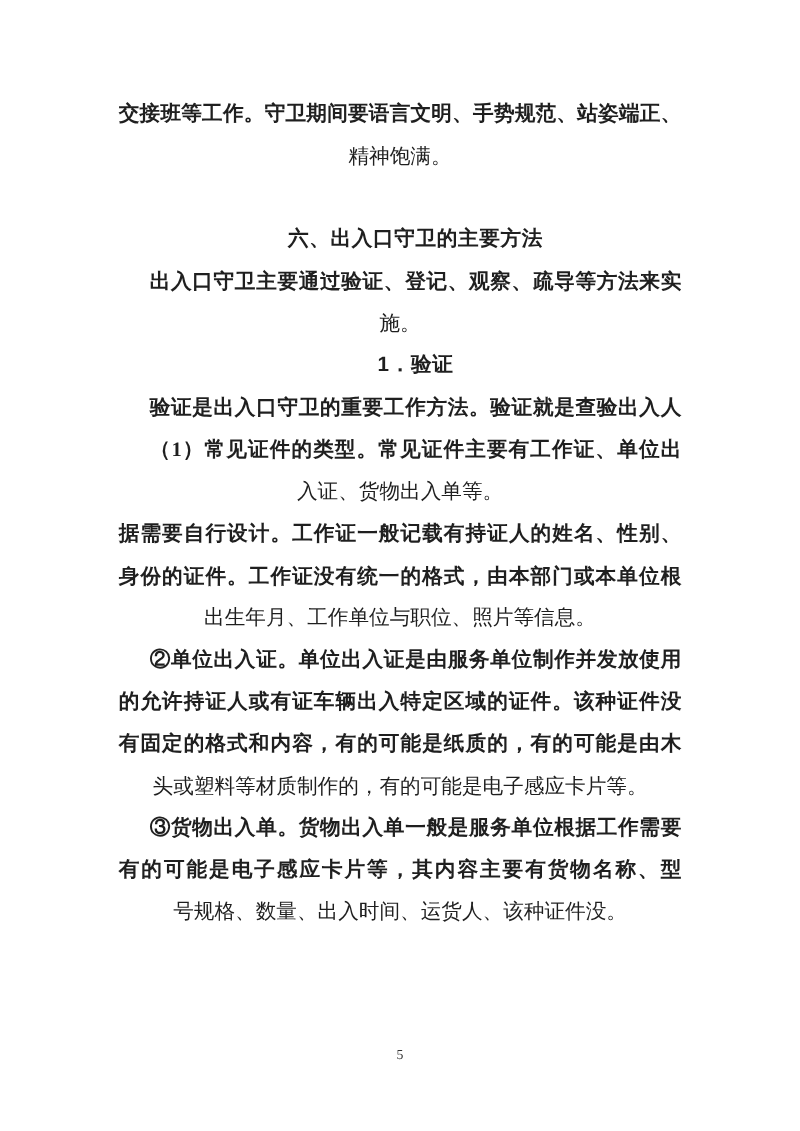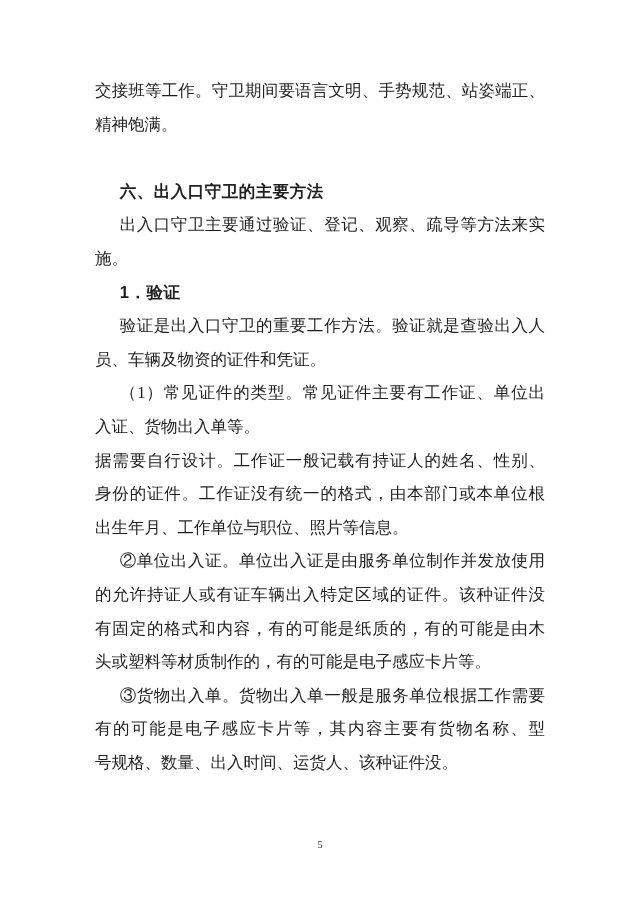--- a/index.html
+++ b/index.html
@@ -19,26 +19,27 @@
     position: absolute;
     top: 74px;
     left: 95px;
     width: 450px;
     font-size: 16.5px;
     line-height: 33.6px;
   }
   .line {
     width: 100%;
     height: 33.6px;
-    text-align: left;
+    text-align: center;
     white-space: normal;
   }
   .line.jus {
     text-align: justify;
     text-align-last: justify;
+    font-weight: bold;
   }
   .line.first {
     text-indent: 1.5em;
   }
   .line.heading {
     font-family: "Liberation Sans", "DejaVu Sans", sans-serif;
     font-weight: 700;
     text-indent: 1.5em;
     letter-spacing: 0.5px;
   }
@@ -72,21 +73,20 @@
 
     <div class="para">
       <div class="line jus first">出入口守卫主要通过验证、登记、观察、疏导等方法来实</div>
       <div class="line">施。</div>
     </div>
 
     <div class="line heading">1．验证</div>
 
     <div class="para">
       <div class="line jus first">验证是出入口守卫的重要工作方法。验证就是查验出入人</div>
-      <div class="line">员、车辆及物资的证件和凭证。</div>
     </div>
 
     <div class="para">
       <div class="line jus first">（1）常见证件的类型。常见证件主要有工作证、单位出</div>
       <div class="line">入证、货物出入单等。</div>
     </div>
 
     <div class="para">
       <div class="line jus">据需要自行设计。工作证一般记载有持证人的姓名、性别、</div>
       <div class="line jus">身份的证件。工作证没有统一的格式，由本部门或本单位根</div>

